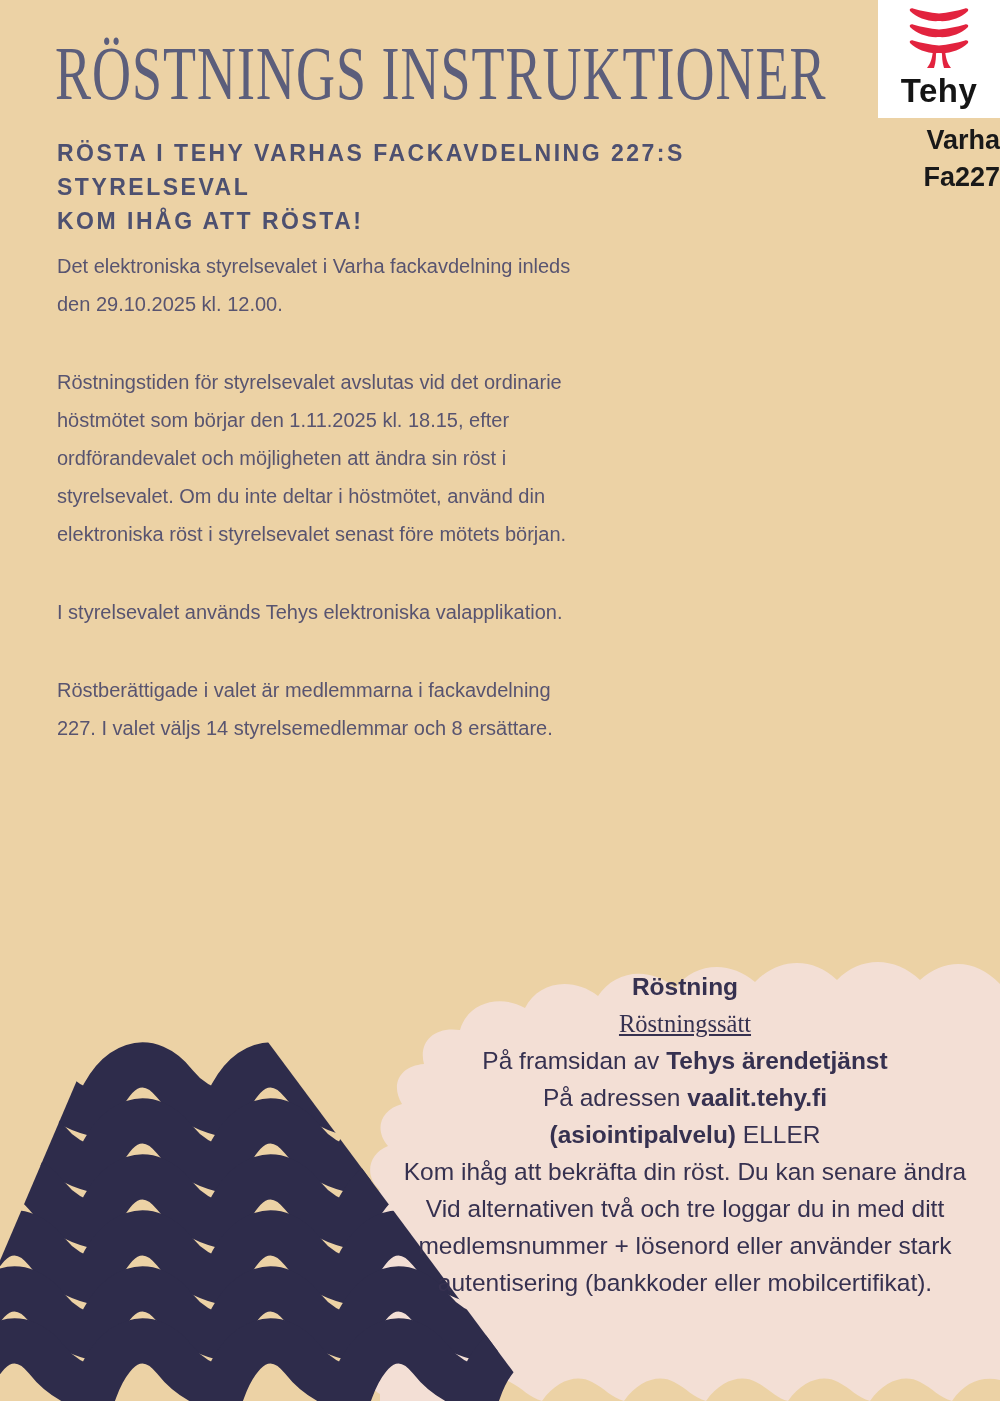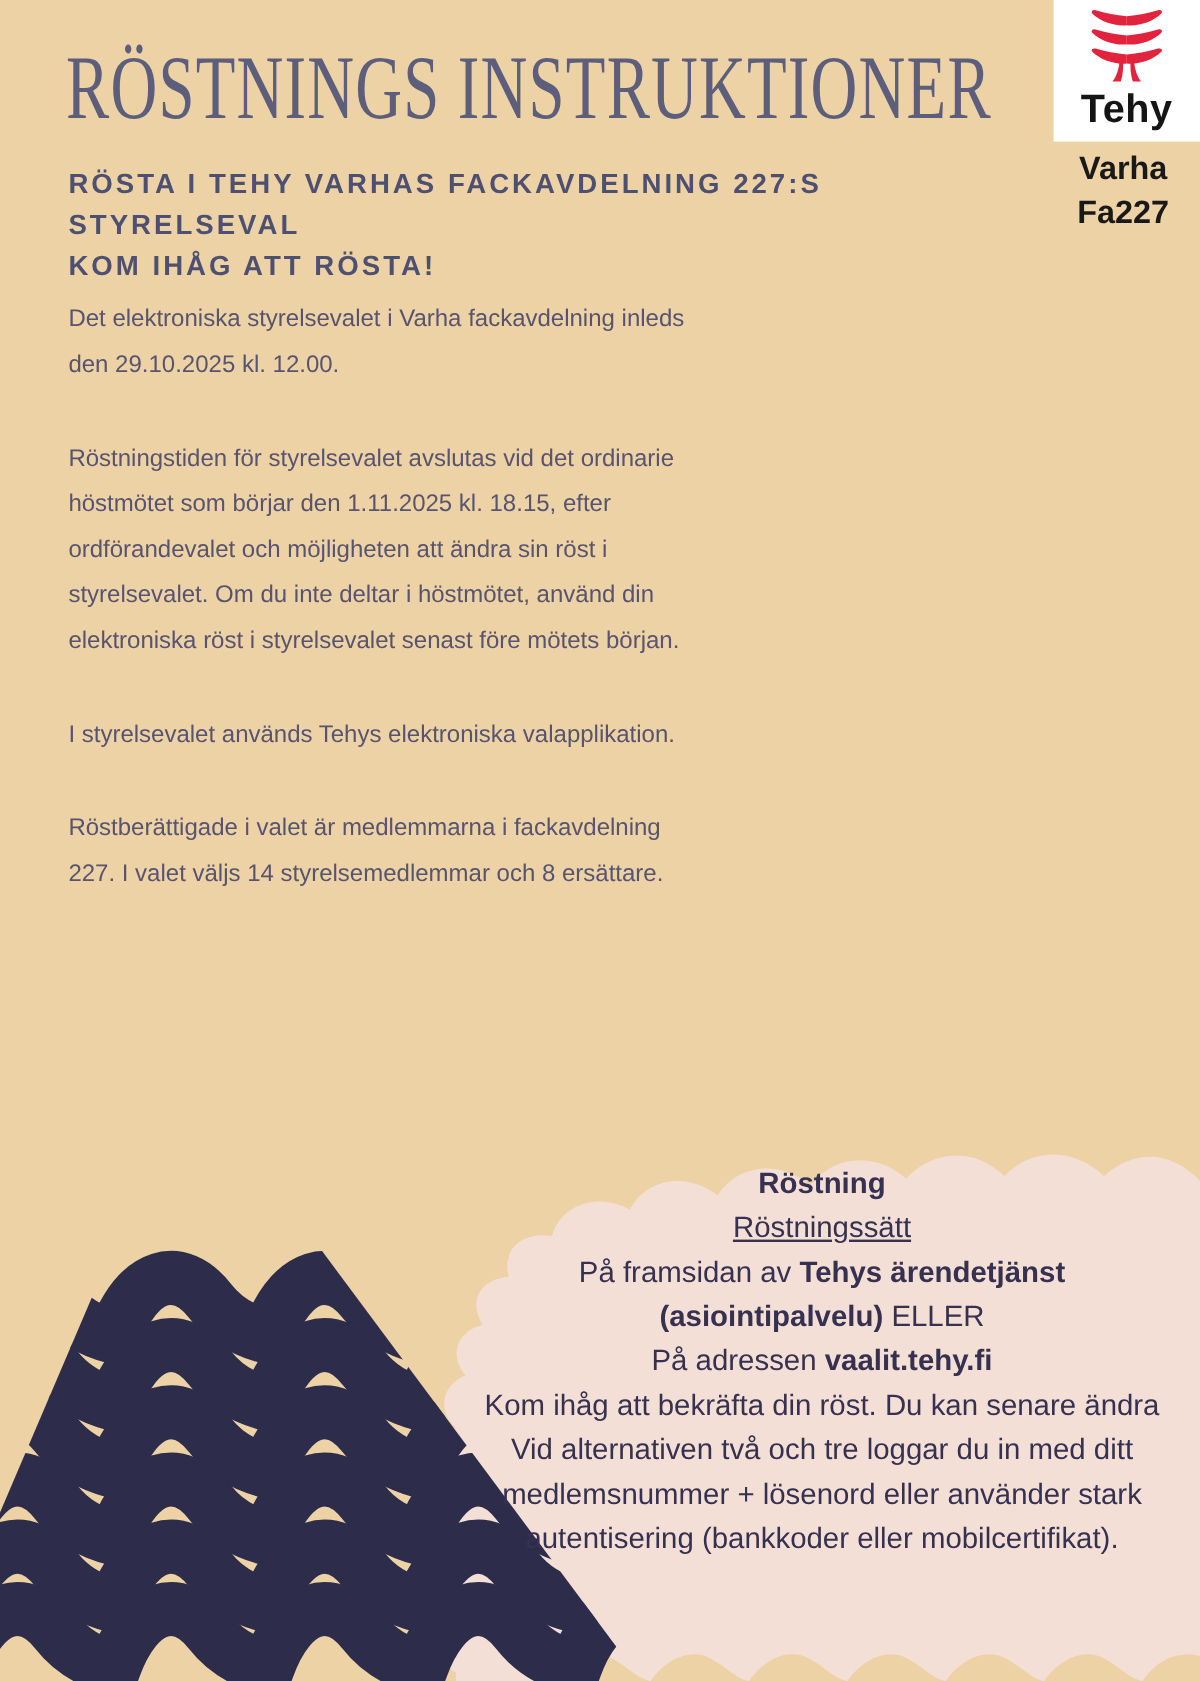--- a/index.html
+++ b/index.html
@@ -18,31 +18,31 @@
   
   .paragraphs{position:absolute;top:247px;left:57px;width:900px;color:#585470;
     font-size:20px;line-height:38px;}
   .para{white-space:pre-line;margin:0 0 40px 0;}
 
   
   .logo-box{position:absolute;top:0;left:878px;width:130px;height:118px;background:#ffffff;text-align:center;}
   .logo-mark{position:absolute;top:8px;left:25px;width:72px;height:62px;}
   .logo-word{position:absolute;top:72px;left:0;width:122px;text-align:center;
     font-weight:bold;font-size:33px;color:#151515;letter-spacing:0.5px;}
-  .org-unit{position:absolute;top:122px;left:872px;width:128px;text-align:center;
+  .org-unit{position:absolute;top:122px;left:872px;width:128px;text-align:right;
     font-weight:bold;font-size:27px;line-height:37px;color:#191919;}
 
   
   .blob-svg{position:absolute;top:950px;left:350px;width:650px;height:451px;}
   .waves-svg{position:absolute;top:1036px;left:0;width:560px;height:365px;}
   .blob-text{position:absolute;top:968px;left:380px;width:610px;text-align:center;
     color:#363150;font-size:24.5px;line-height:37px;}
   .blob-line{white-space:nowrap;}
   .seg-bold{font-weight:bold;margin-top:32px;}
-  .seg-underline{text-decoration:underline;}
+  .seg-underline{text-decoration:underline;font-family:Liberation Serif, serif;}
 </style>
 </head>
 <body>
 
 <div class="canvas">
 
   <svg class="blob-svg" viewBox="0 0 650 451" preserveAspectRatio="none" aria-hidden="true">
     <path fill="#f3dfd5" d="
       M650,34
       C625,8 595,8 570,30
@@ -140,21 +140,21 @@
 
   <div class="org-unit">
     <div>Varha</div>
     <div>Fa227</div>
   </div>
 
   <div class="blob-text">
       <div class="blob-line"><span class="seg-bold">Röstning</span></div>
       <div class="blob-line"><span class="seg-underline">Röstningssätt</span></div>
       <div class="blob-line"><span>På framsidan av </span><span class="seg-bold">Tehys ärendetjänst</span></div>
+      <div class="blob-line"><span>På adressen </span><span class="seg-bold">vaalit.tehy.fi</span></div>
       <div class="blob-line"><span class="seg-bold">(asiointipalvelu)</span><span> ELLER</span></div>
-      <div class="blob-line"><span>På adressen </span><span class="seg-bold">vaalit.tehy.fi</span></div>
       <div class="blob-line"><span>Kom ihåg att bekräfta din röst. Du kan senare ändra</span></div>
       <div class="blob-line"><span>Vid alternativen två och tre loggar du in med ditt</span></div>
       <div class="blob-line"><span>medlemsnummer + lösenord eller använder stark</span></div>
       <div class="blob-line"><span>autentisering (bankkoder eller mobilcertifikat).</span></div>
     </div>
 
 </div>
 
 </body></html>

